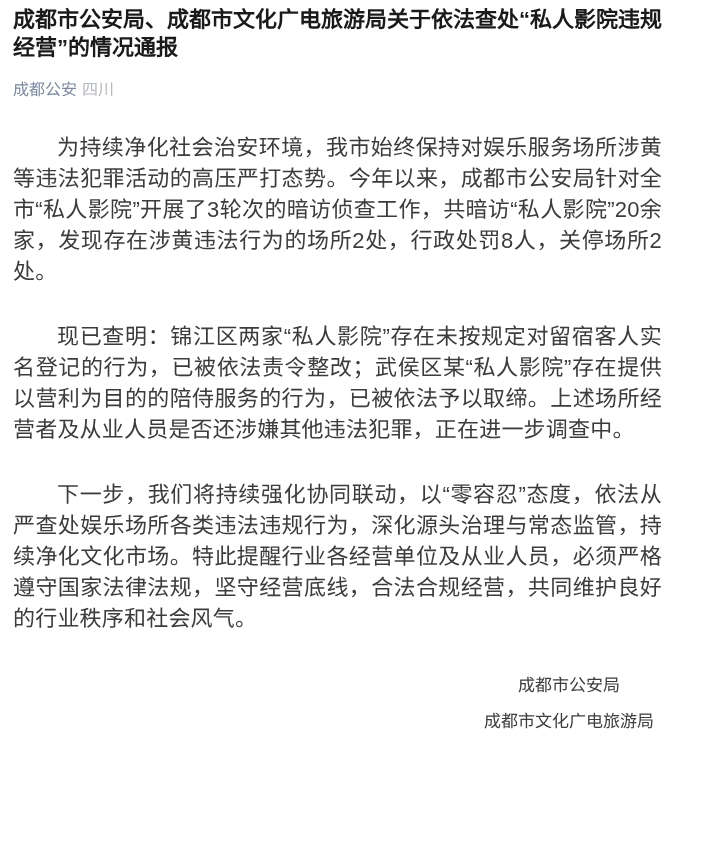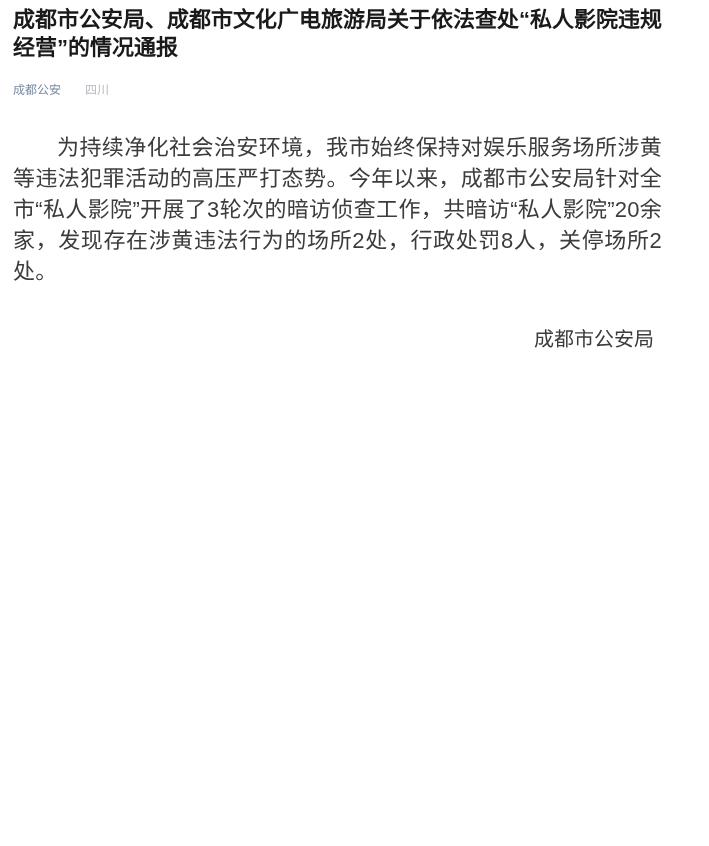--- a/index.html
+++ b/index.html
@@ -28,22 +28,22 @@
     font-size:22px;
     font-weight:700;
     color:var(--c-title);
     line-height:1.27;
     text-align:justify;
     margin-bottom:17px;
   }
   .meta{
     display:flex;
     align-items:flex-end;
-    gap:24px;
-    font-size:12px;
+    gap:5px;
+    font-size:16px;
     line-height:22px;
     margin-bottom:31px;
     white-space:nowrap;
   }
   .meta .account{
     color:var(--c-account);
     cursor:pointer;
   }
   .meta .datetime,
   .meta .location{
@@ -59,40 +59,43 @@
     letter-spacing:0.2px;
   }
   .signature{
     display:flex;
     justify-content:flex-end;
     padding-right:8px;
     margin-top:20px;
   }
   .signature-inner{
     text-align:center;
-    font-size:20px;
+    font-size:17px;
     line-height:36px;
     color:var(--c-body);
   }
 </style>
 </head>
 <body>
 
 <div class="page">
 
   <h1 class="article-title">成都市公安局、成都市文化广电旅游局关于依法查处“私人影院违规经营”的情况通报</h1>
 
   <div class="meta">
     <span class="account">成都公安</span>
     <span class="location">四川</span>
   </div>
 
   <div class="content">
     <p>为持续净化社会治安环境，我市始终保持对娱乐服务场所涉黄等违法犯罪活动的高压严打态势。今年以来，成都市公安局针对全市“私人影院”开展了3轮次的暗访侦查工作，共暗访“私人影院”20余家，发现存在涉黄违法行为的场所2处，行政处罚8人，关停场所2处。</p>
+    <p>现已查明：锦江区两家“私人影院”存在未按规定对留宿客人实名登记的行为，已被依法责令整改；武侯区某“私人影院”存在提供以营利为目的的陪侍服务的行为，已被依法予以取缔。上述场所经营者及从业人员是否还涉嫌其他违法犯罪，正在进一步调查中。</p>
+    <p>下一步，我们将持续强化协同联动，以“零容忍”态度，依法从严查处娱乐场所各类违法违规行为，深化源头治理与常态监管，持续净化文化市场。特此提醒行业各经营单位及从业人员，必须严格遵守国家法律法规，坚守经营底线，合法合规经营，共同维护良好的行业秩序和社会风气。</p>
   </div>
 
   <div class="signature">
     <div class="signature-inner">
       <div>成都市公安局</div>
+      <div>成都市文化广电旅游局</div>
     </div>
   </div>
 
 </div>
 
 </body></html>

